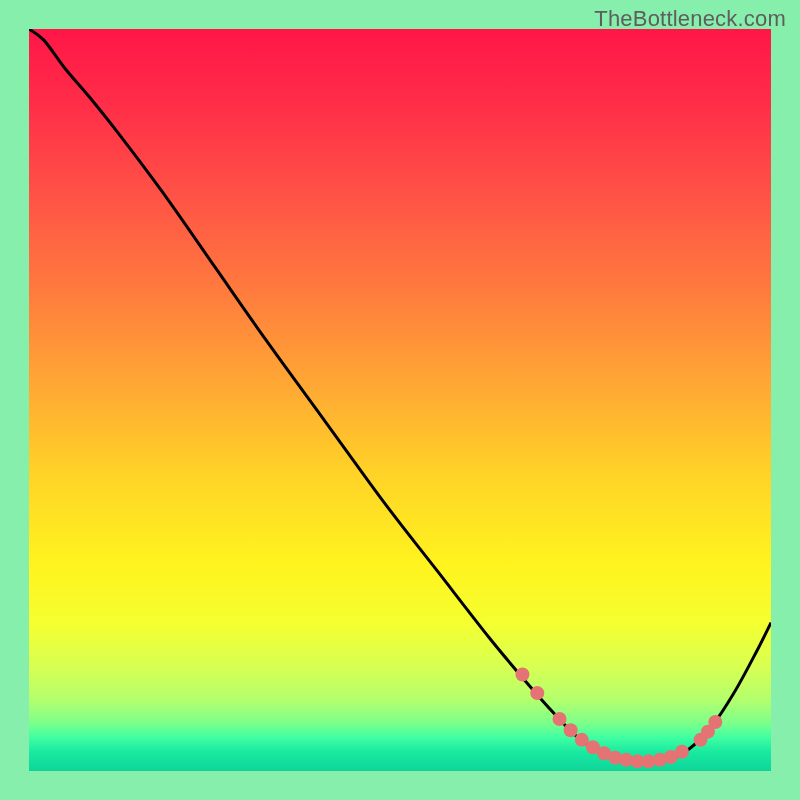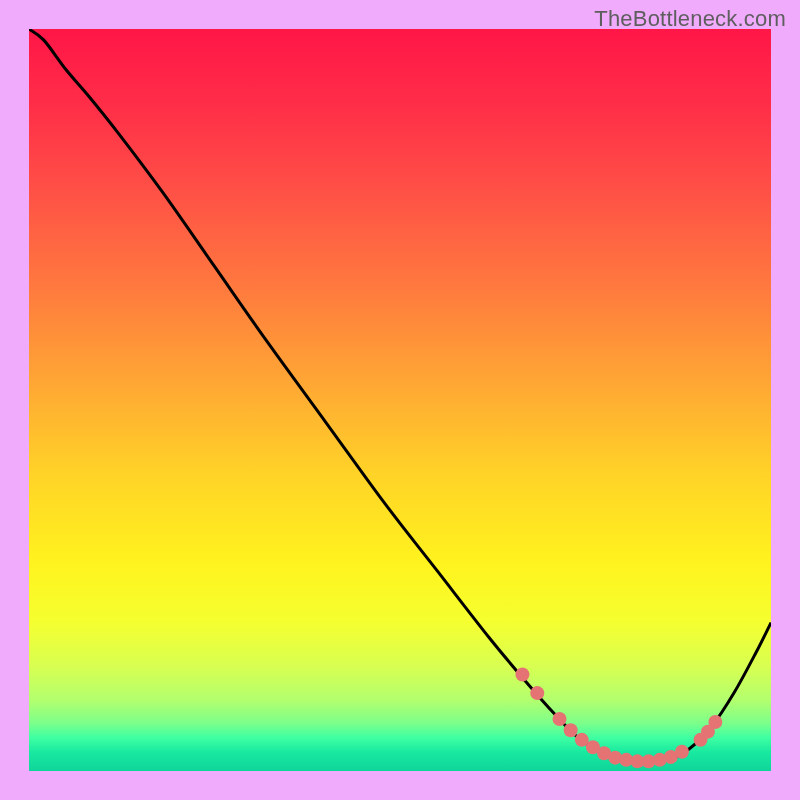--- a/index.html
+++ b/index.html
@@ -8,21 +8,21 @@
     width: 800px;
     height: 800px;
     background: #000;
     overflow: hidden;
     font-family: Arial, Helvetica, sans-serif;
   }
   .stage {
     position: relative;
     width: 800px;
     height: 800px;
-    background: #f0abfc;
+    background: #86efac;
   }
   .watermark {
     position: absolute;
     top: 6px;
     right: 14px;
     color: #5e5e5e;
     font-size: 22px;
     font-weight: 500;
     letter-spacing: 0.2px;
     z-index: 5;

